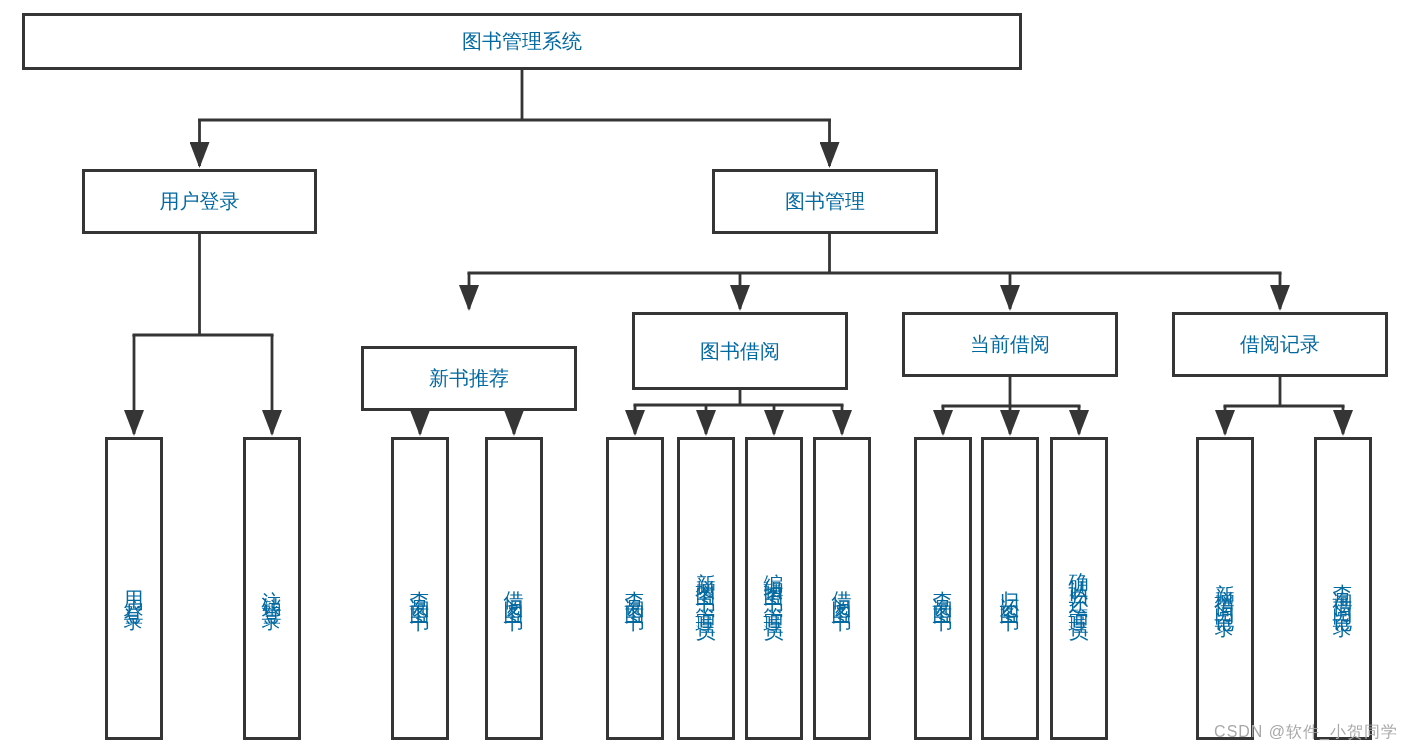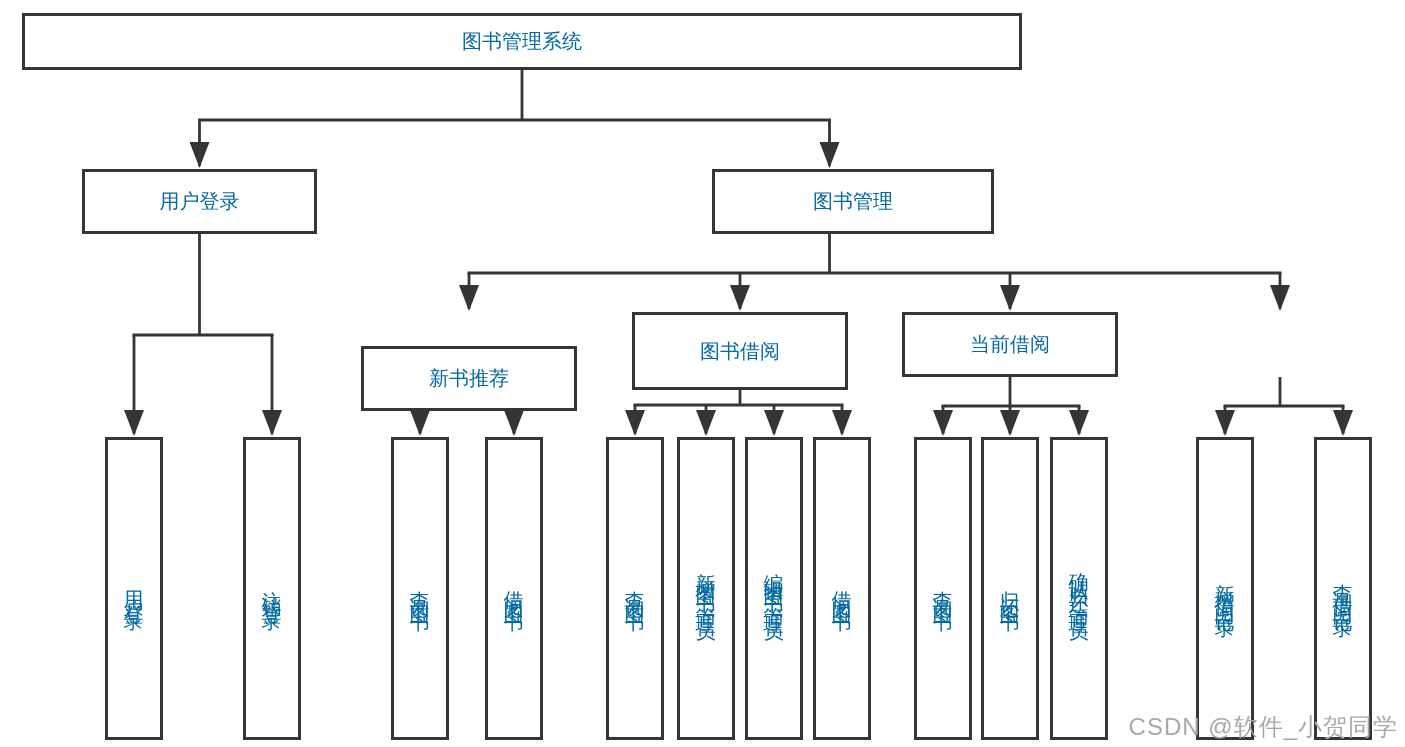--- a/index.html
+++ b/index.html
@@ -36,21 +36,21 @@
     z-index: 2;
   }
   .leaf {
     writing-mode: vertical-rl;
     text-orientation: mixed;
     letter-spacing: 7px;
     line-height: 1.0;
   }
   .box-root   { left: 22px;   top: 13px;  width: 1000px; height: 57px; }
   .box-login  { left: 82px;   top: 169px; width: 235px;  height: 65px; }
-  .box-mgmt   { left: 712px;  top: 169px; width: 282px;  height: 65px; text-align: center; }
+  .box-mgmt   { left: 712px;  top: 169px; width: 226px;  height: 65px; text-align: center; }
   .box-l3-a   { left: 361px;  top: 312px; width: 216px;  height: 65px; margin-top: 34px; }
   .box-l3-b   { left: 632px;  top: 312px; width: 216px;  height: 78px; }
   .box-l3-c   { left: 902px;  top: 312px; width: 216px;  height: 65px; text-align: right; }
   .box-l3-d   { left: 1172px; top: 312px; width: 216px;  height: 65px; }
   .leaf       { top: 437px;   width: 58px; height: 303px; }
   .leaf-ul1 { left: 105px; }
   .leaf-ul2 { left: 243px; }
   .leaf-nb1 { left: 391px; }
   .leaf-nb2 { left: 485px; }
   .leaf-bw1 { left: 606px; }
@@ -59,21 +59,21 @@
   .leaf-bw4 { left: 813px; }
   .leaf-cu1 { left: 914px; }
   .leaf-cu2 { left: 981px; }
   .leaf-cu3 { left: 1050px; }
   .leaf-rc1 { left: 1196px; }
   .leaf-rc2 { left: 1314px; }
   .watermark {
     position: absolute;
     right: 7px;
     bottom: 4px;
-    font-size: 24px;
+    font-size: 16px;
     color: #a8a8a8;
     z-index: 5;
     letter-spacing: 1px;
     white-space: nowrap;
   }
 </style>
 </head>
 <body>
 
 <div class="stage">
@@ -129,20 +129,21 @@
   </svg>
 
   <div class="node box-root">图书管理系统</div>
 
   <div class="node box-login">用户登录</div>
   <div class="node box-mgmt">图书管理</div>
 
   <div class="node box-l3-a">新书推荐</div>
   <div class="node box-l3-b">图书借阅</div>
   <div class="node box-l3-c">当前借阅</div>
+  <div class="node box-l3-d">借阅记录</div>
 
   <div class="node leaf leaf-ul1">用户登录</div>
   <div class="node leaf leaf-ul2">注销登录</div>
 
   <div class="node leaf leaf-nb1">查询图书</div>
   <div class="node leaf leaf-nb2">借阅图书</div>
 
   <div class="node leaf leaf-bw1">查询图书</div>
   <div class="node leaf leaf-bw2">新增图书（管理员）</div>
   <div class="node leaf leaf-bw3">编辑图书（管理员）</div>

